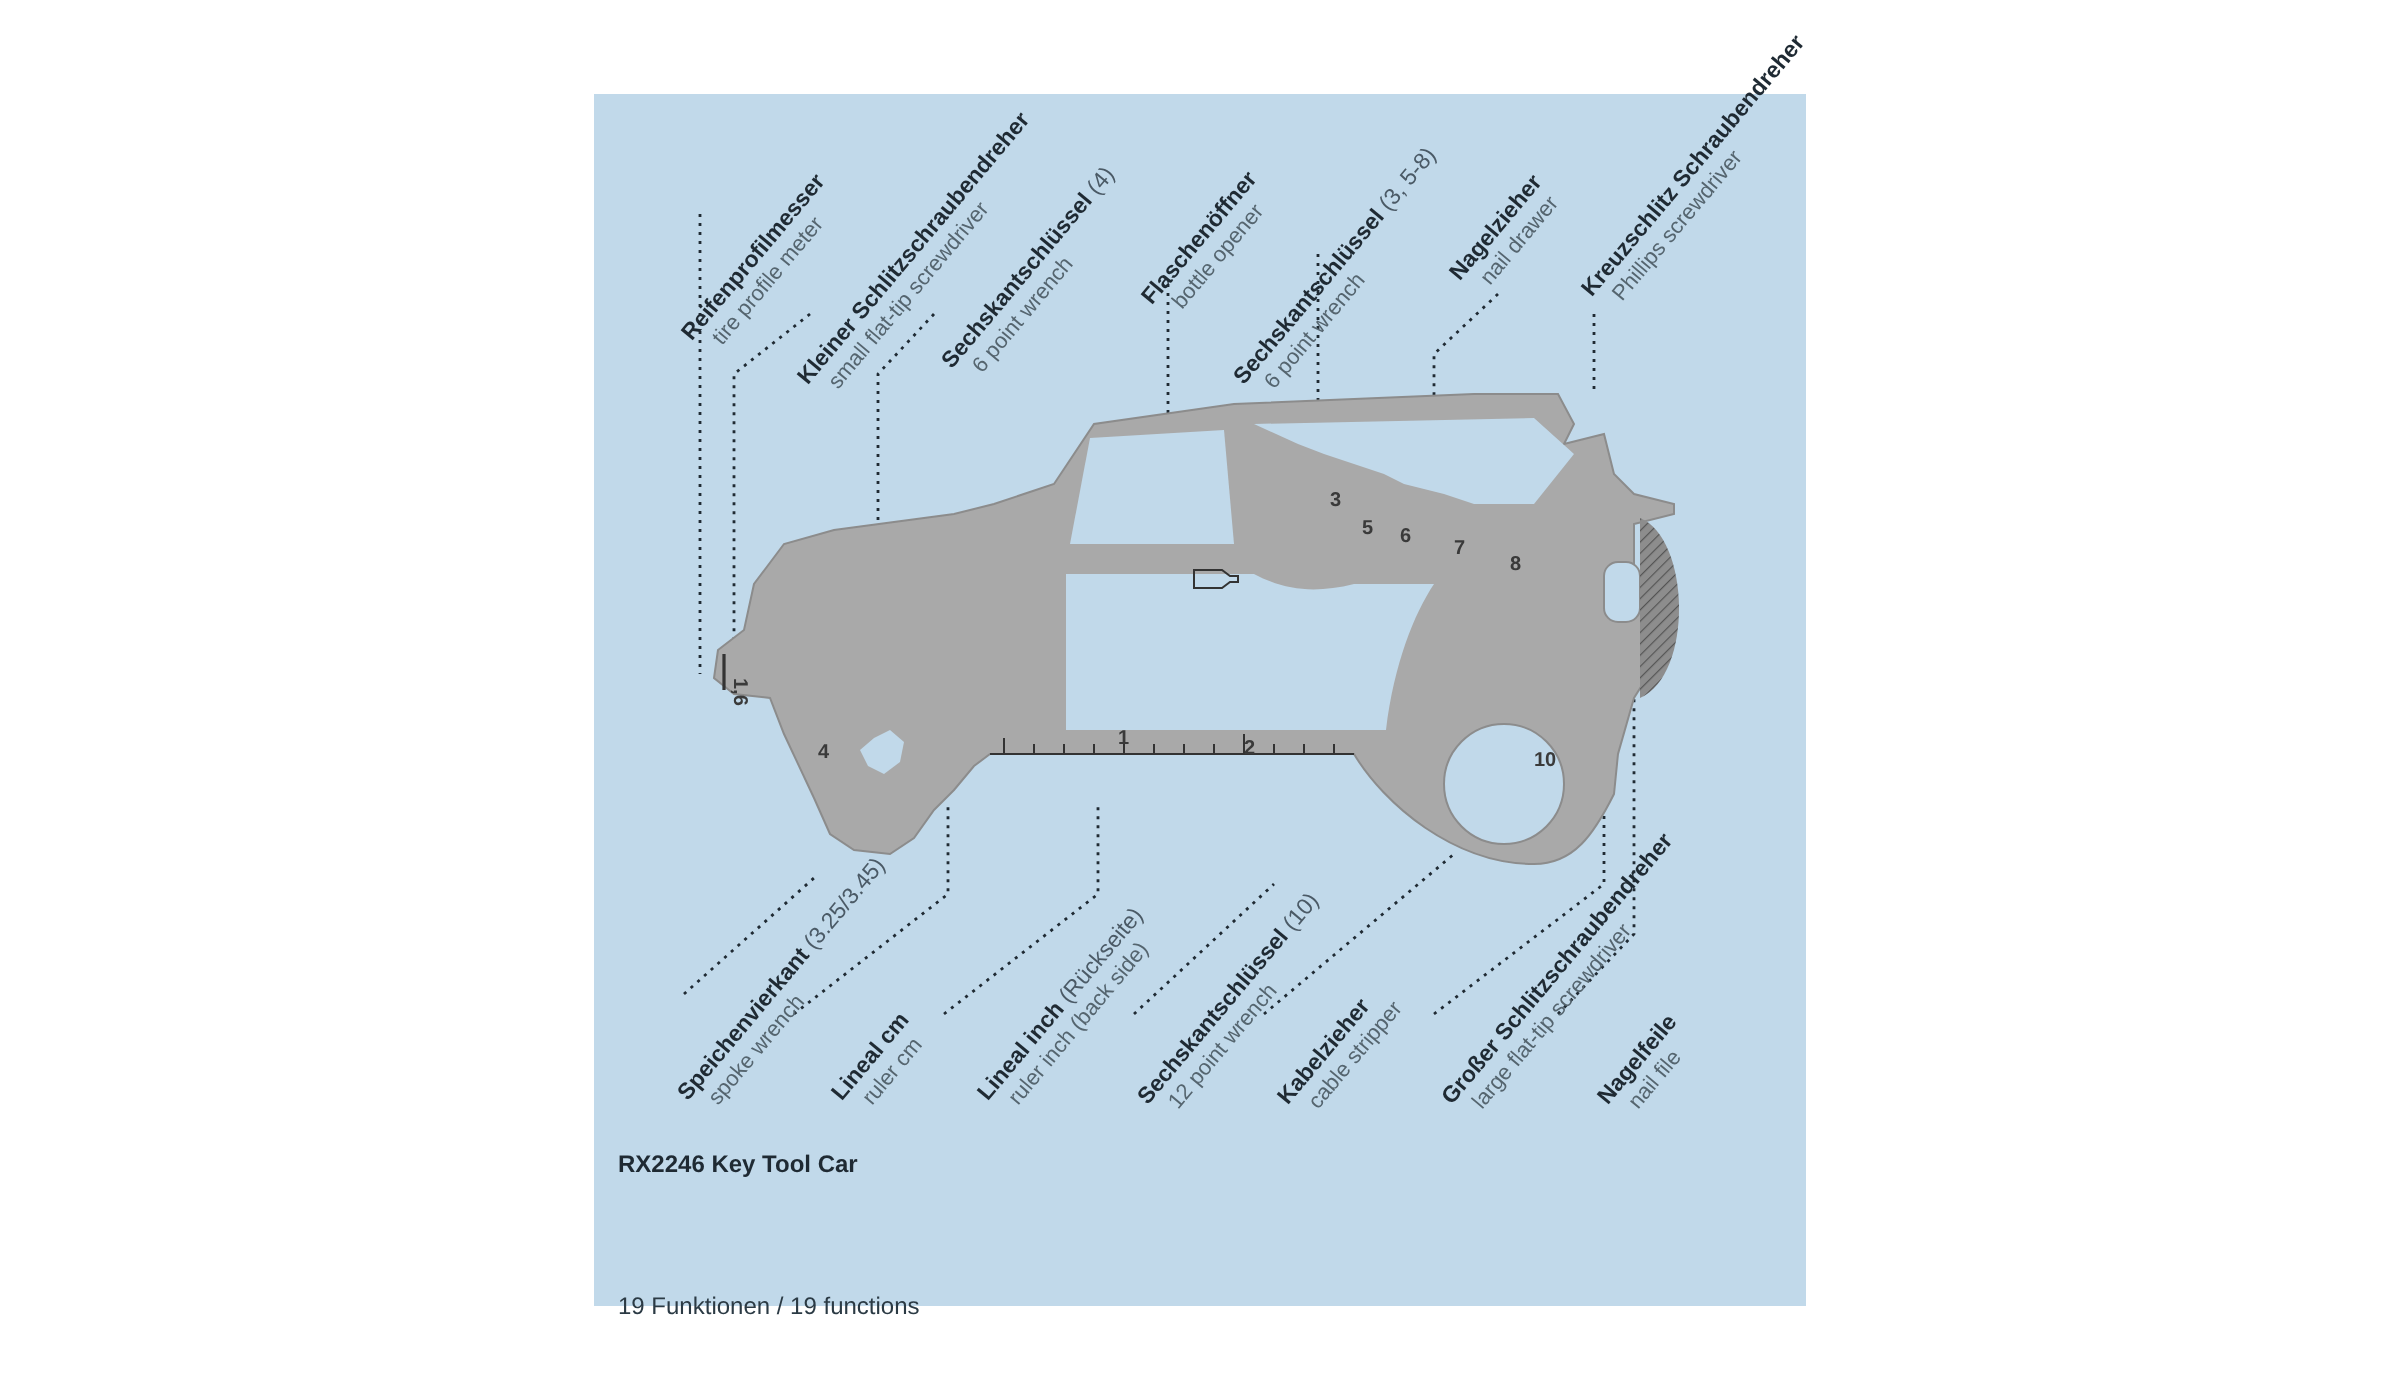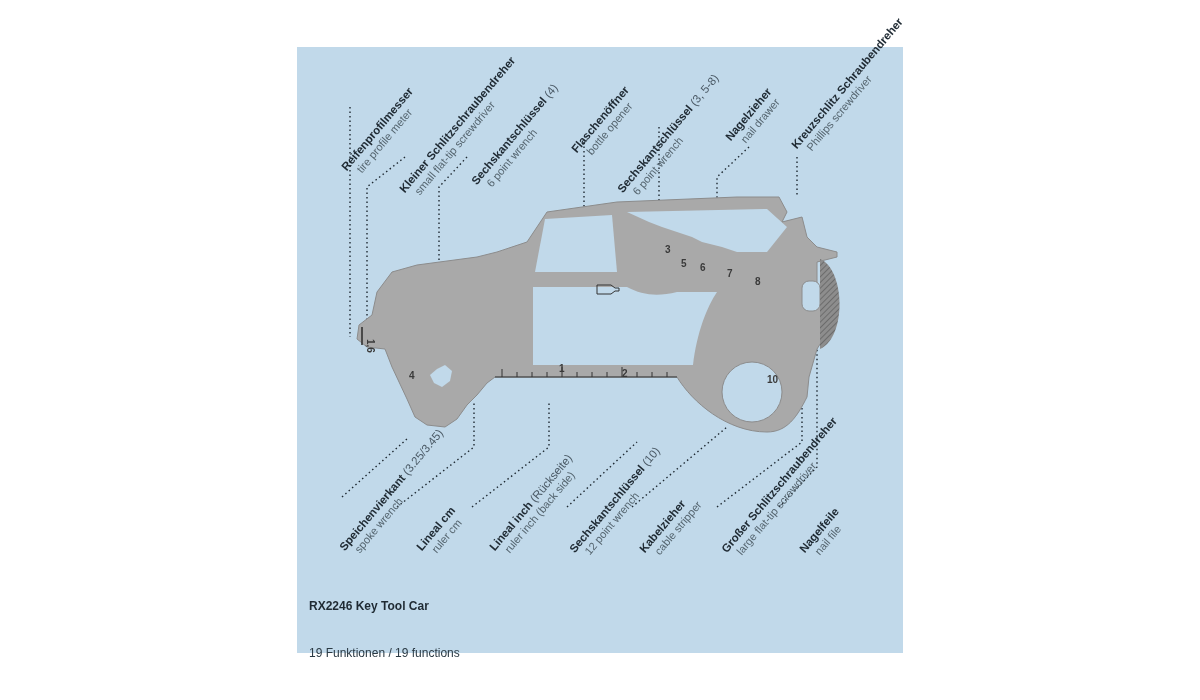--- a/index.html
+++ b/index.html
@@ -14,21 +14,21 @@
   }
   #diagram { position: absolute; left: 0; top: 0; width: 606px; height: 606px; }
   .lbl {
     position: absolute; transform-origin: 0 0; transform: rotate(-50deg);
     white-space: nowrap; line-height: 1.15;
   }
   .lbl .de { font-weight: bold; color: #1f2a33; font-size: 11.5px; display: block; }
   .lbl .de .paren { font-weight: normal; color: #4b5a66; }
   .lbl .en { color: #55656f; font-size: 11px; display: block; padding-left: 8px; }
   #footer-title {
-    position: absolute; left: 12px; top: 552px; font-size: 12px;
+    position: absolute; left: 12px; top: 528px; font-size: 12px;
     font-weight: bold; color: #1f2a33;
   }
   #footer-sub {
     position: absolute; left: 12px; top: 567px; font-size: 12px; color: #2b3a44; margin-top: 32px;
   }
   #logo { position: absolute; left: 440px; top: 550px; width: 150px; height: 30px; }
   #logo .brand {
     position: absolute; left: 4px; top: 0; font-style: italic; font-weight: 900;
     font-size: 22px; color: #1e7fc7; letter-spacing: 1px;
     font-family: "DejaVu Sans", sans-serif;

